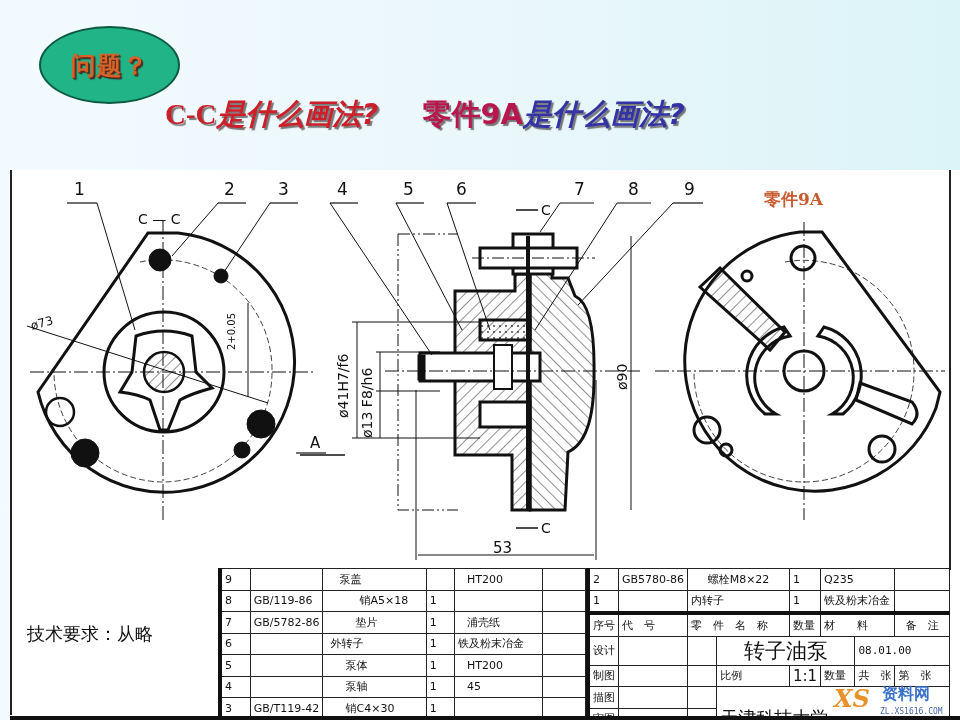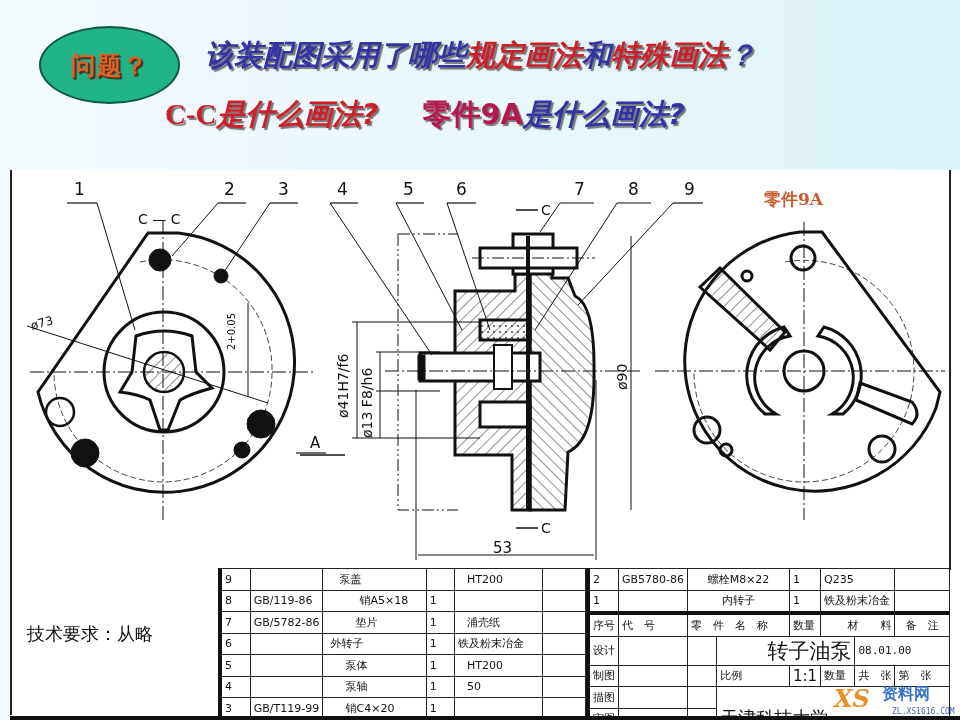--- a/index.html
+++ b/index.html
@@ -23,33 +23,30 @@
   svg.draw{position:absolute;left:0;top:0;}
   .tech{position:absolute;left:27px;top:622px;font-size:18px;color:#111;font-family:"DejaVu Sans",sans-serif;}
   .part9a-label{position:absolute;left:764px;top:188px;font-size:17px;color:#c85a2e;font-weight:bold;font-family:"DejaVu Serif",serif;}
   table.bom{position:absolute;border-collapse:collapse;font-size:11px;color:#111;font-family:"DejaVu Sans",sans-serif;}
   table.bom td{border:1px solid #222;height:20.5px;padding:0 3px;white-space:nowrap;overflow:hidden;}
   .t-left{left:218px;top:568px;width:368px;border-left:4px solid #111;}
   .t-right{left:586px;top:568px;width:364px;border-left:4px solid #111;}
   .thickrow td{border-top:4px solid #111 !important;}
   .big{font-size:21px;}
   .wm-text{position:absolute;left:882px;top:684px;font-size:16px;font-weight:bold;color:#3a72c9;font-family:"DejaVu Sans",sans-serif;}
-  .wm-sub{position:absolute;left:880px;top:707px;font-size:8px;color:#4a68a8;font-family:"DejaVu Sans Mono",monospace;margin-left:12px;}
+  .wm-sub{position:absolute;left:880px;top:707px;font-size:8px;color:#4a68a8;font-family:"DejaVu Sans Mono",monospace;}
   .wm-logo{position:absolute;left:834px;top:684px;font-size:24px;font-style:italic;font-weight:bold;color:#e8902a;font-family:"DejaVu Serif",serif;}
   .bottom-line{position:absolute;left:10px;top:716px;width:950px;height:4px;background:#111;}
 </style>
 </head>
 <body>
 
 <div class="header">
   <div class="bubble">
     <span>问题？</span>
-  </div>
-  <div class="q1">
-    <span class="blue">该装配图采用了哪些</span><span class="red">规定画法</span><span class="blue">和</span><span class="red">特殊画法</span><span class="blue">？</span>
   </div>
   <div class="q2">
     <span class="red ser">C-C</span><span class="red ital">是什么画法?</span><span style="display:inline-block;width:44px"></span><span class="magenta">零件9A</span><span class="blue ital">是什么画法?</span>
   </div>
 </div>
 
 <div class="sheet"></div>
 <div class="frame-left"></div>
 <div class="frame-right"></div>
 
@@ -227,27 +224,27 @@
         <td style="padding-left:22px">泵体</td>
         <td>1</td>
         <td style="padding-left:12px">HT200</td>
         <td></td>
       </tr>
   <tr>
         <td>4</td>
         <td></td>
         <td style="padding-left:22px">泵轴</td>
         <td>1</td>
-        <td style="padding-left:12px">50</td>
+        <td style="padding-left:12px">45</td>
         <td></td>
       </tr>
   <tr>
         <td>3</td>
-        <td>GB/T119-99</td>
-        <td style="padding-left:22px">销C4×20</td>
+        <td>GB/T119-42</td>
+        <td style="padding-left:22px">销C4×30</td>
         <td>1</td>
         <td></td>
         <td></td>
       </tr>
 </tbody>
   </table>
 
 <table class="bom t-right">
   <colgroup>
       <col style="width:30px">
@@ -264,38 +261,38 @@
         <td>2</td>
         <td>GB5780-86</td>
         <td colspan="2" style="text-align:center">螺栓M8×22</td>
         <td>1</td>
         <td colspan="2">Q235</td>
         <td></td>
       </tr>
   <tr>
         <td>1</td>
         <td></td>
-        <td colspan="2" style="text-align:center">内转子</td>
+        <td colspan="2" style="text-align:left">内转子</td>
         <td>1</td>
         <td colspan="2">铁及粉末冶金</td>
         <td></td>
       </tr>
   <tr class="thickrow">
         <td>序号</td>
         <td>代　号</td>
         <td colspan="2" style="text-align:left">零　件　名　称</td>
         <td>数量</td>
-        <td colspan="2" style="text-align:right">材　　料</td>
+        <td colspan="2" style="text-align:left">材　　料</td>
         <td style="text-align:center">备　注</td>
       </tr>
   <tr>
         <td>设计</td>
         <td></td>
         <td></td>
-        <td colspan="3" rowspan="1" class="big" style="text-align:right">转子油泵</td>
+        <td colspan="3" rowspan="1" class="big" style="text-align:center">转子油泵</td>
         <td colspan="2" style="font-family:'DejaVu Sans Mono',monospace">08.01.00</td>
       </tr>
   <tr>
         <td>制图</td>
         <td></td>
         <td></td>
         <td>比例</td>
         <td style="font-size:15px">1:1</td>
         <td>数量</td>
         <td>共　张</td>

